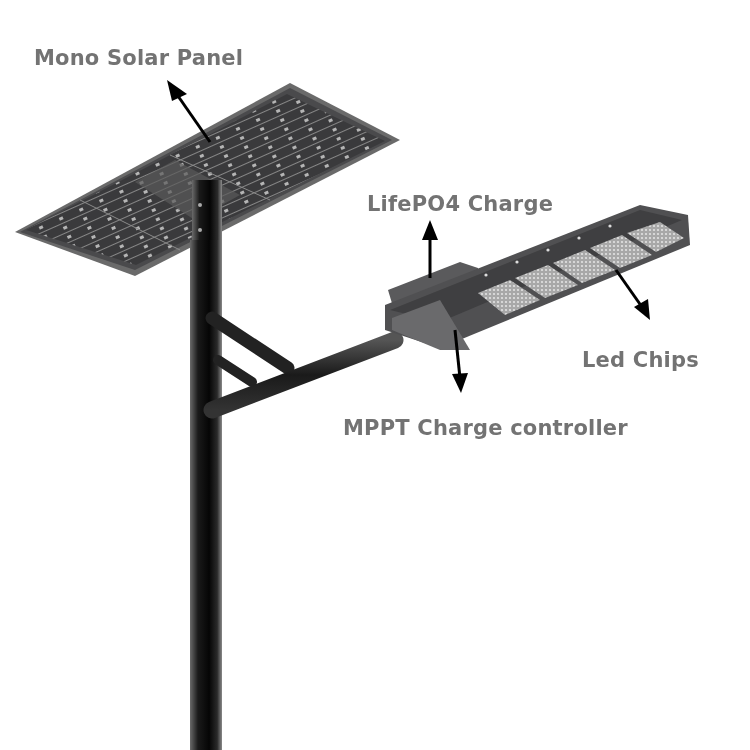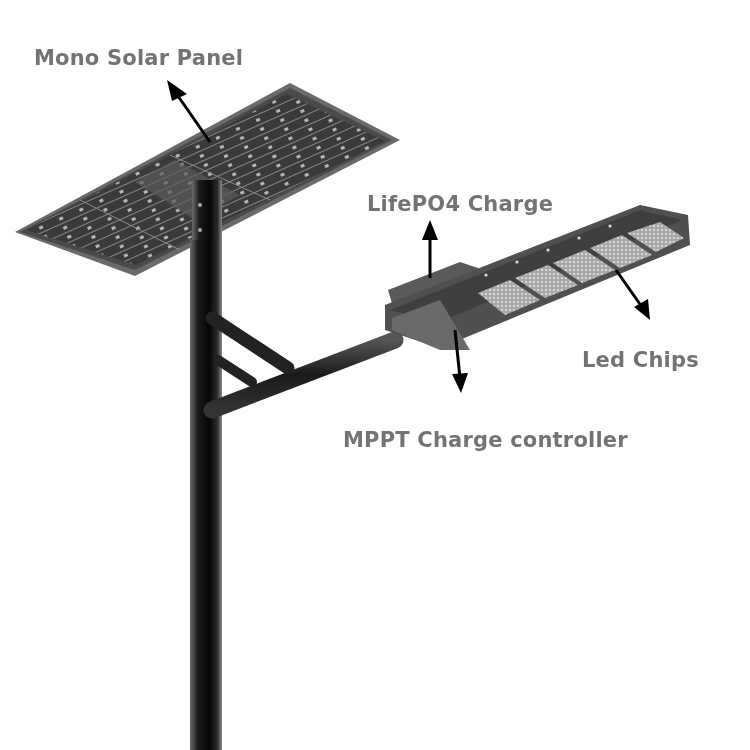--- a/index.html
+++ b/index.html
@@ -88,13 +88,13 @@
   </g>
   <g>
     <line x1="455" y1="330" x2="460" y2="378" stroke="#000" stroke-width="3"></line>
     <polygon points="461,393 452,374 468,373" fill="#000"></polygon>
   </g>
 </svg>
 
 <div class="label" style="left:34px;top:46px;">Mono Solar Panel</div>
 <div class="label" style="left:367px;top:192px;">LifePO4 Charge</div>
 <div class="label" style="left:582px;top:326px;margin-top:22px;">Led Chips</div>
-<div class="label" style="left:343px;top:428px;">MPPT Charge controller</div>
+<div class="label" style="left:343px;top:416px;">MPPT Charge controller</div>
 
 </body></html>

